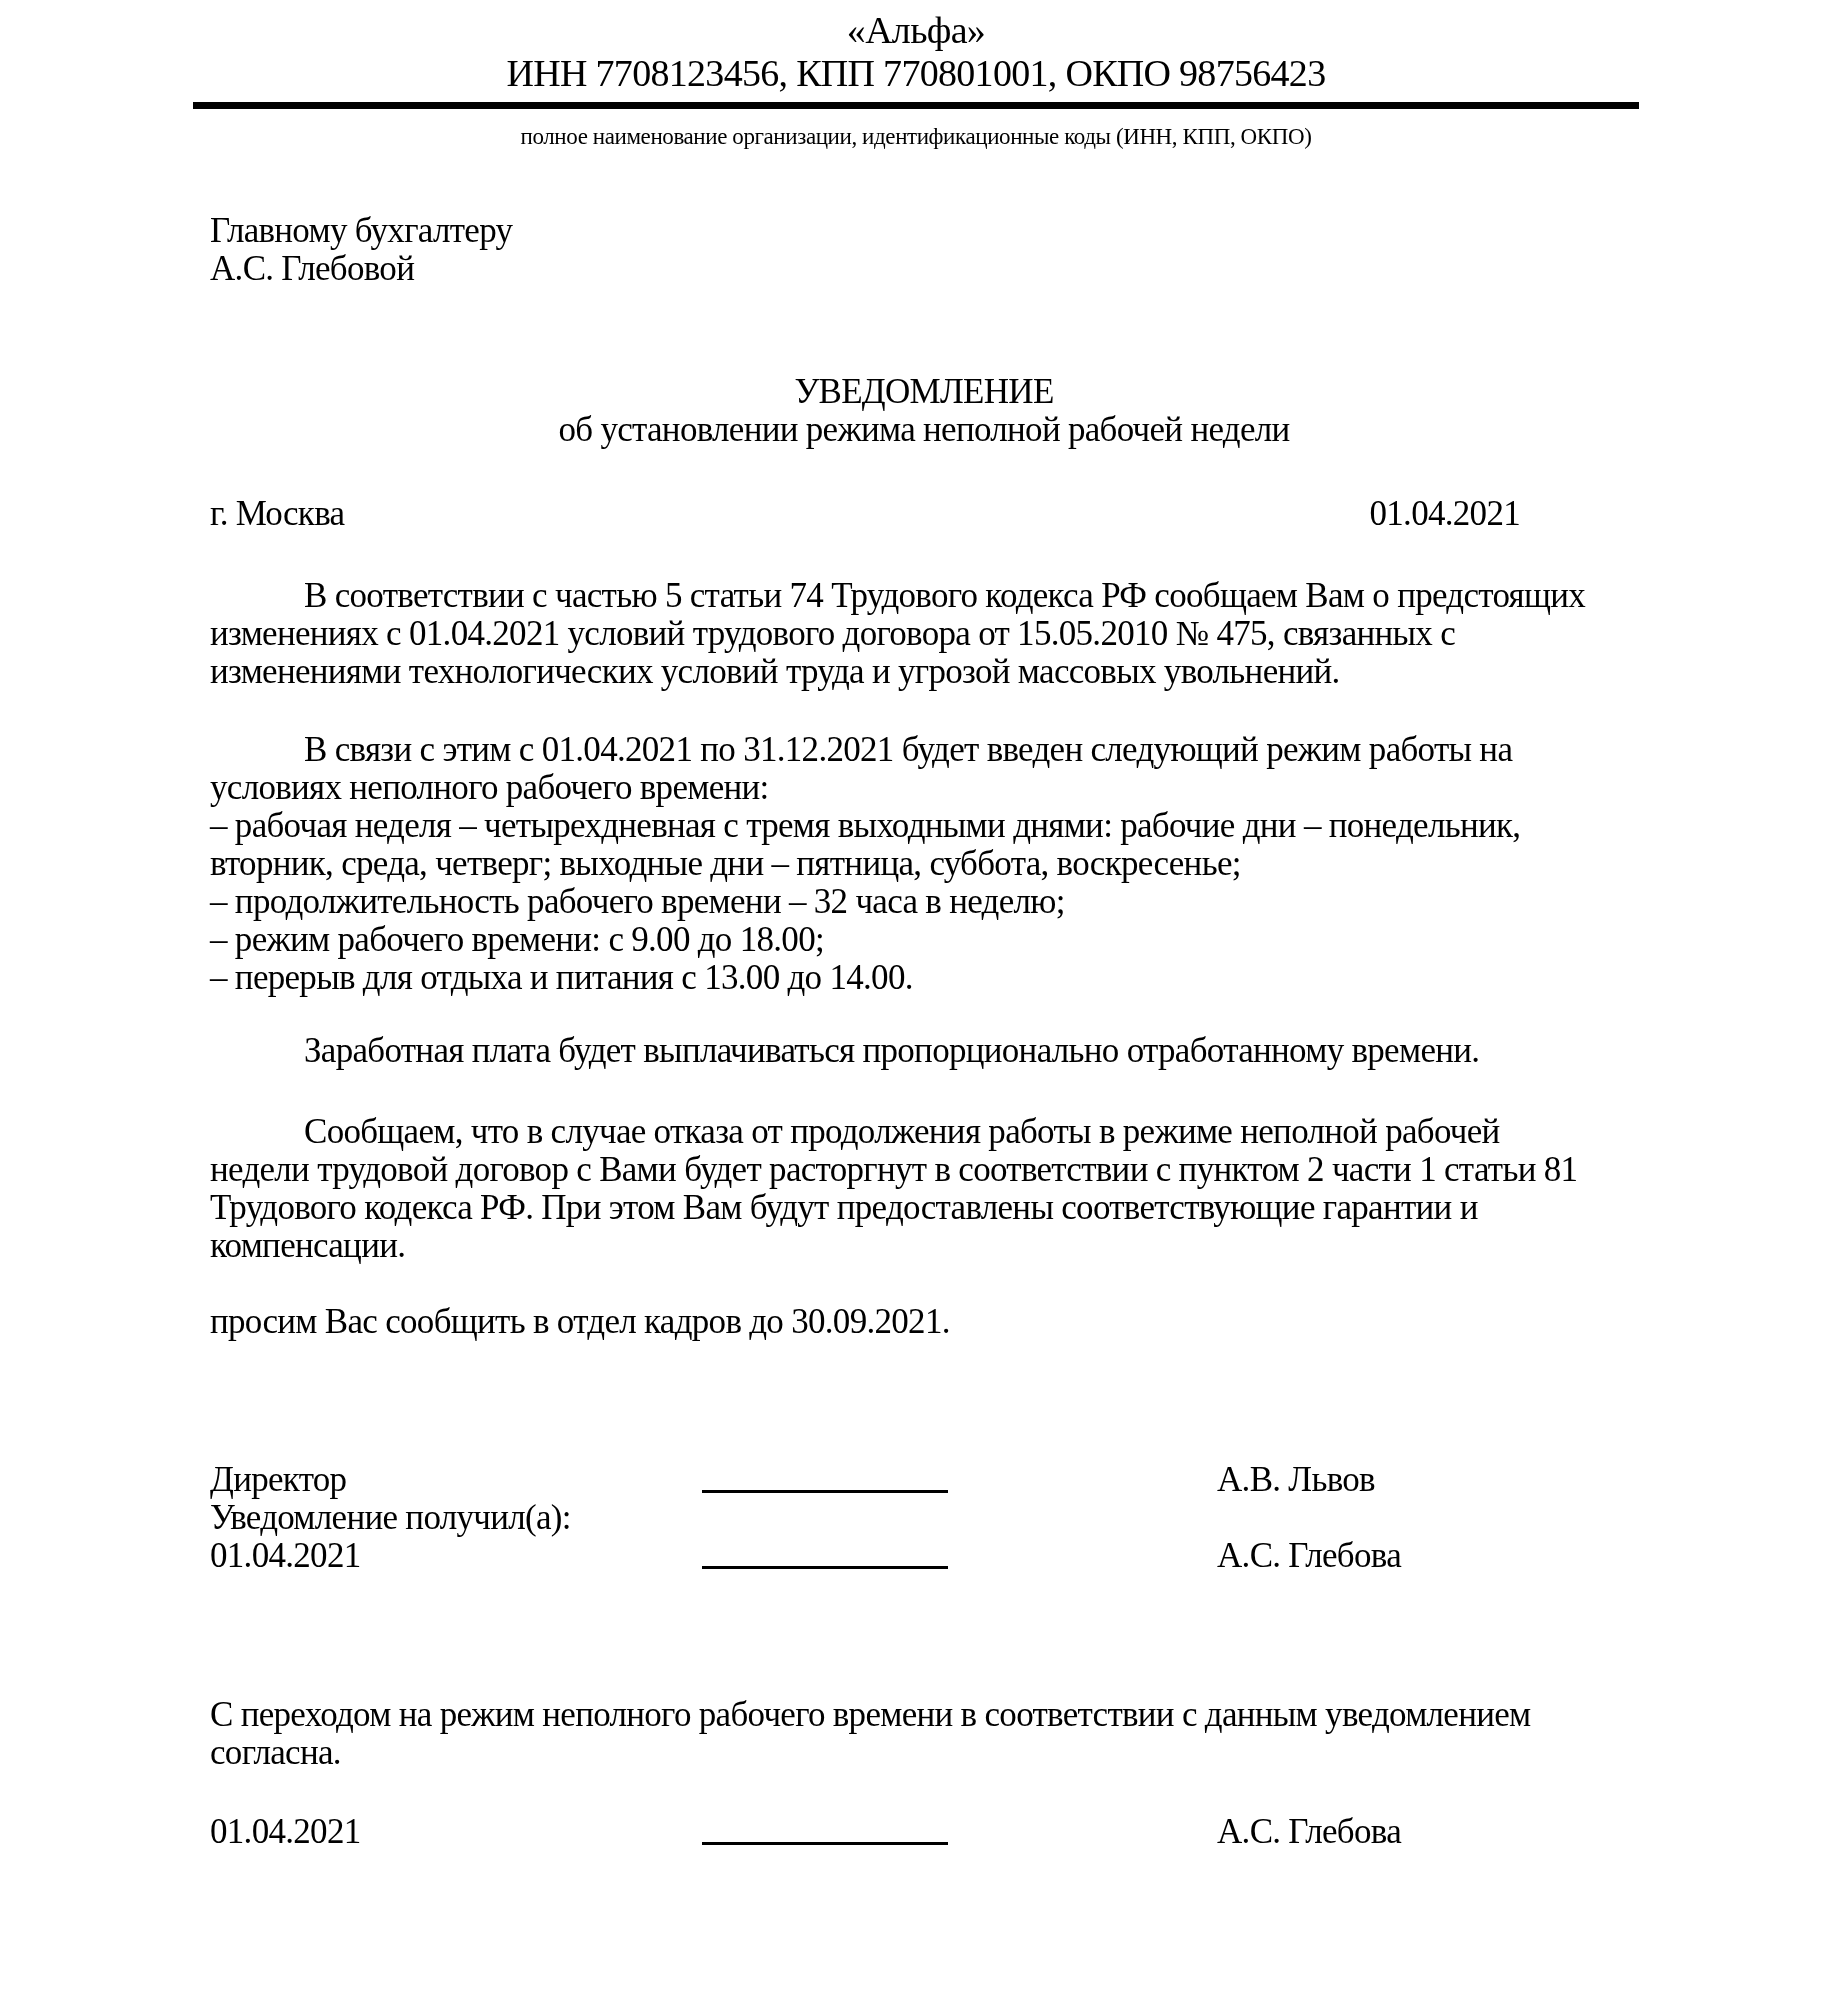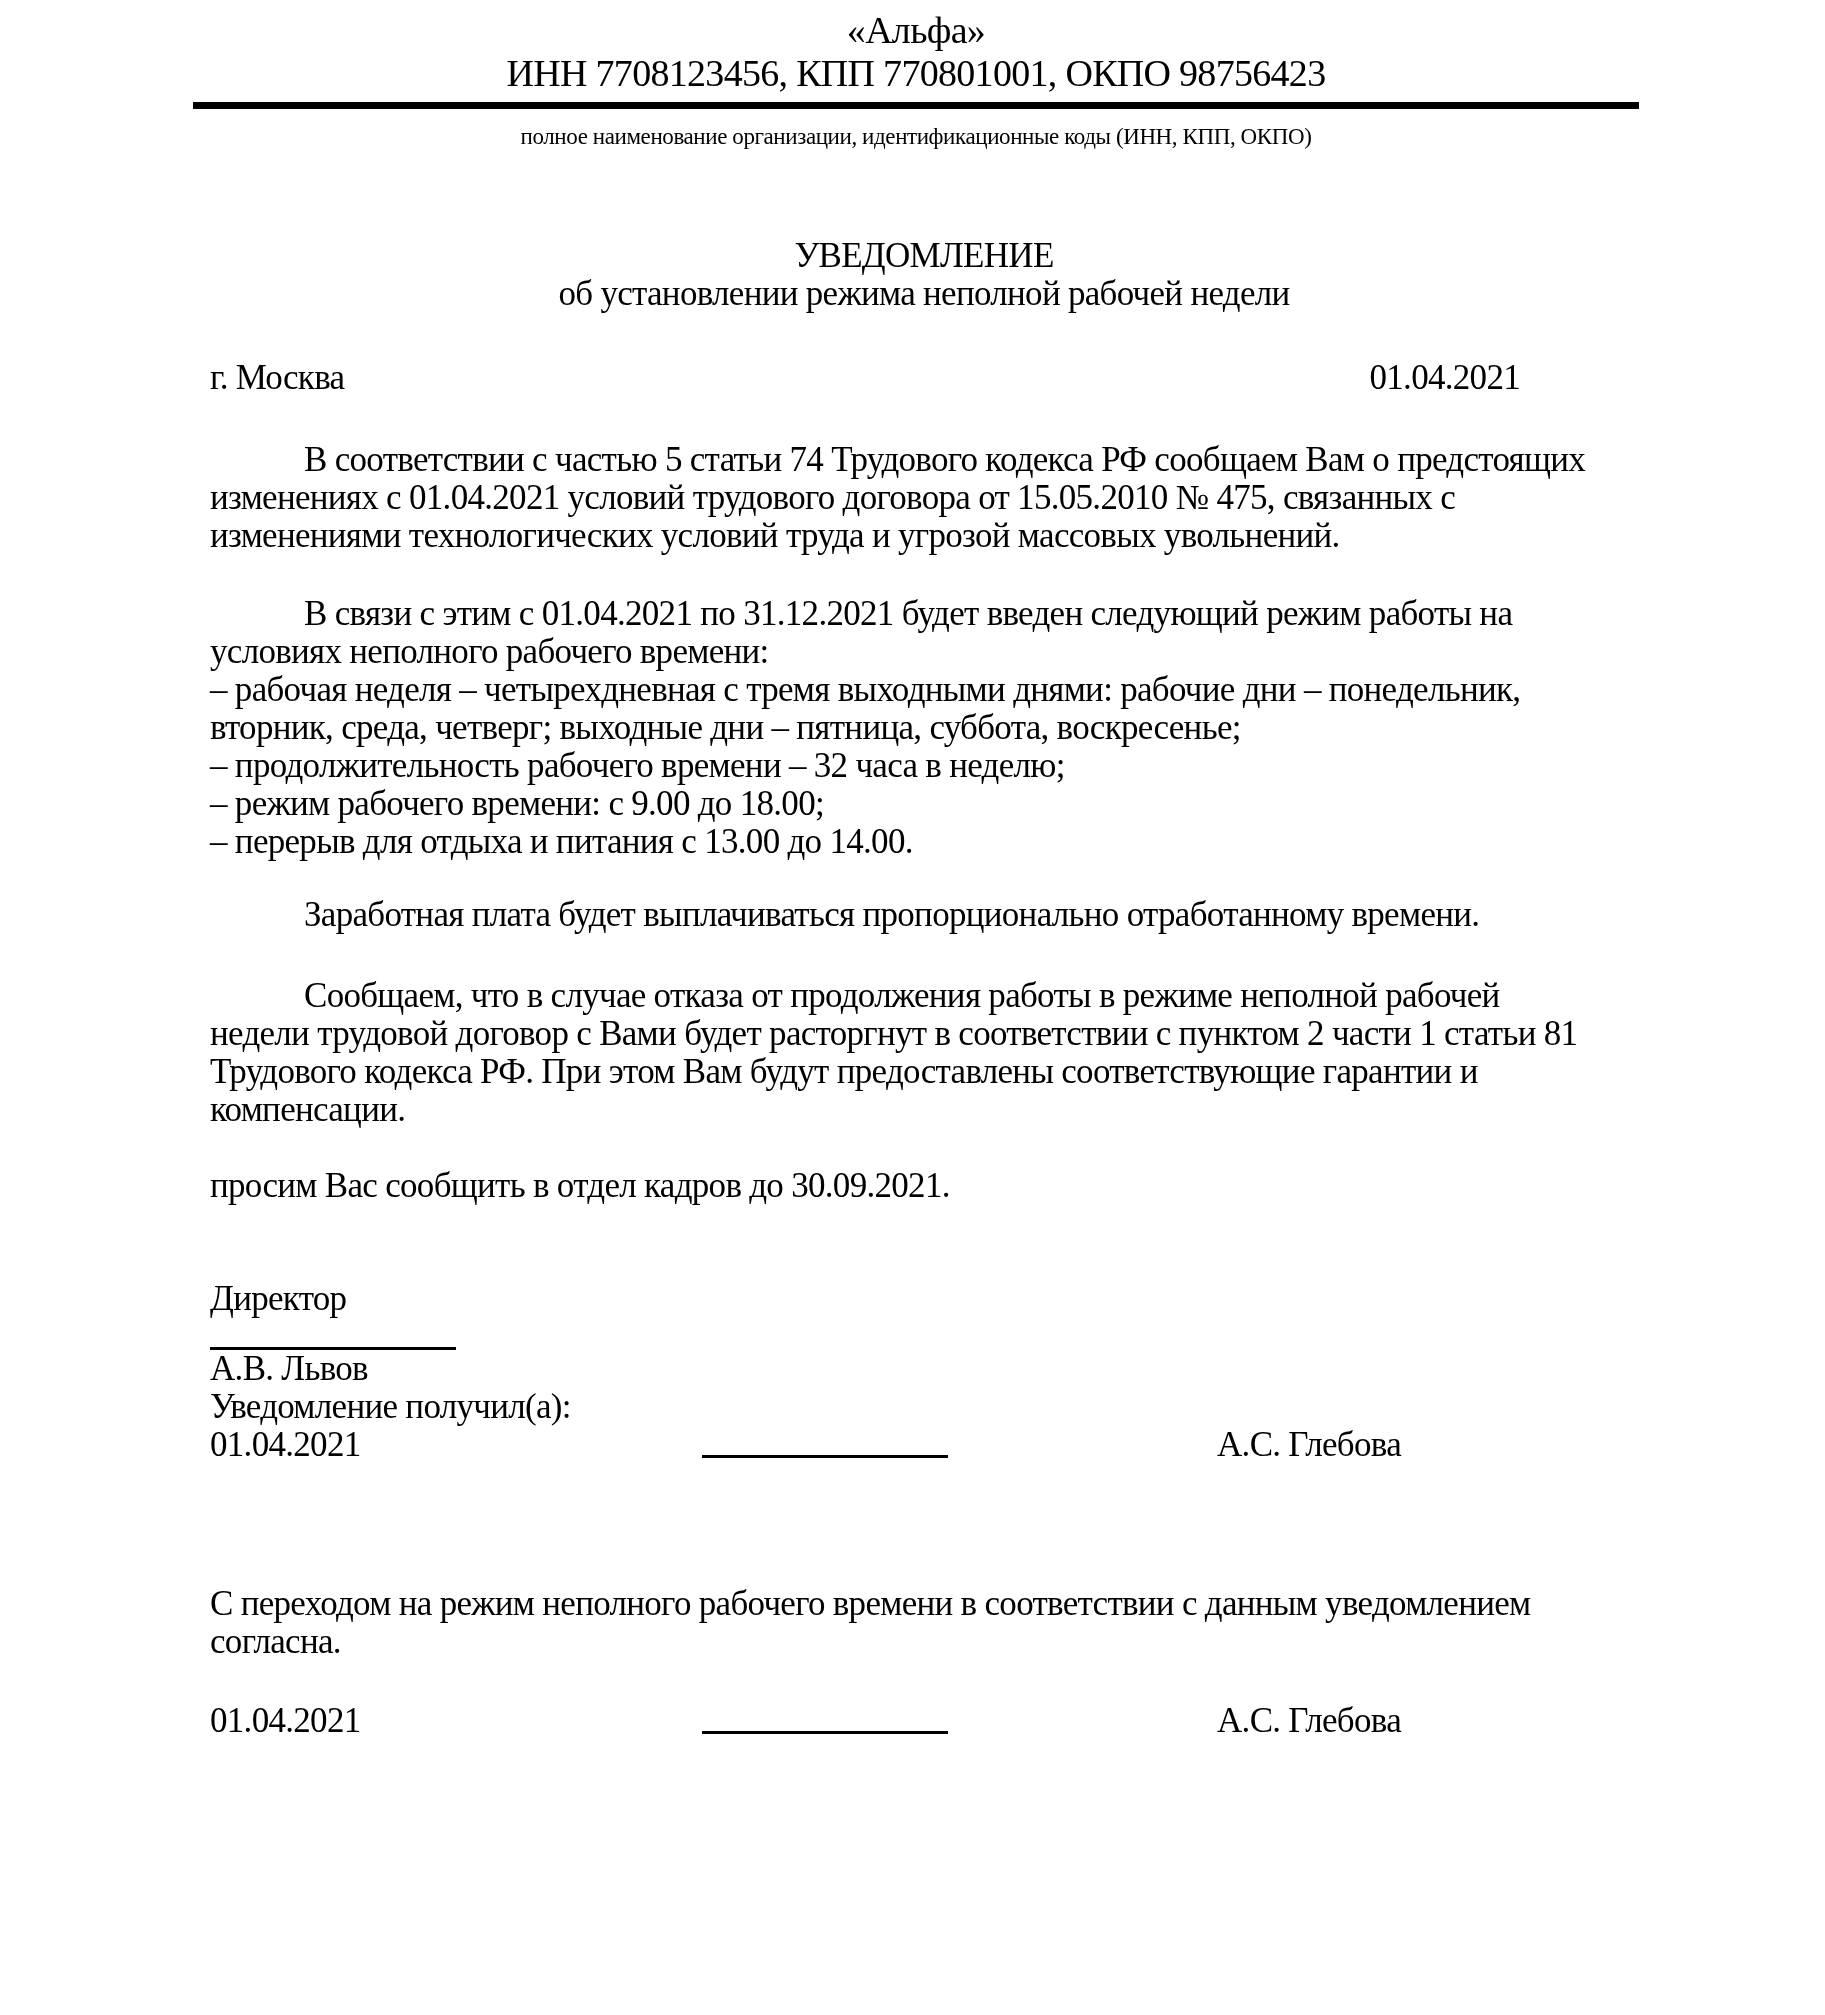--- a/index.html
+++ b/index.html
@@ -63,37 +63,41 @@
   .p3 { margin-top: 35px; }
   .p4 { margin-top: 43px; }
   .p5 { margin-top: 38px; }
 
   .sig-row { display: flex; }
   .sig-row .cell-label { width: 492px; white-space: nowrap; }
   .sig-row .cell-line  { width: 246px; height: 29px; border-bottom: 3.7px solid #000000; }
   .sig-row .cell-gap   { width: 269px; }
   .sig-row .cell-name  { white-space: nowrap; }
 
-  .director-row { margin-top: 75px; flex-direction: column; }
+  .director-row { margin-top: 120px; }
   .received-label { }
   .consent { margin-top: 121px; }
   .final-row { margin-top: 41px; }
 </style>
 </head>
 <body>
 
 <div class="content">
 
   <div class="org-header">
     <div class="line">«Альфа»</div>
     <div class="line">ИНН 7708123456, КПП 770801001, ОКПО 98756423</div>
   </div>
   <div class="header-rule"></div>
   <div class="header-caption">полное наименование организации, идентификационные коды (ИНН, КПП, ОКПО)</div>
 
+  <div class="addressee">
+    <div class="line">Главному бухгалтеру</div>
+    <div class="line">А.С. Глебовой</div>
+  </div>
 
   <div class="title-block">
     <div class="line">УВЕДОМЛЕНИЕ</div>
     <div class="line">об установлении режима неполной рабочей недели</div>
   </div>
 
   <div class="place-date">
     <div class="line">г. Москва</div>
     <div class="line date-cell">01.04.2021</div>
   </div>

